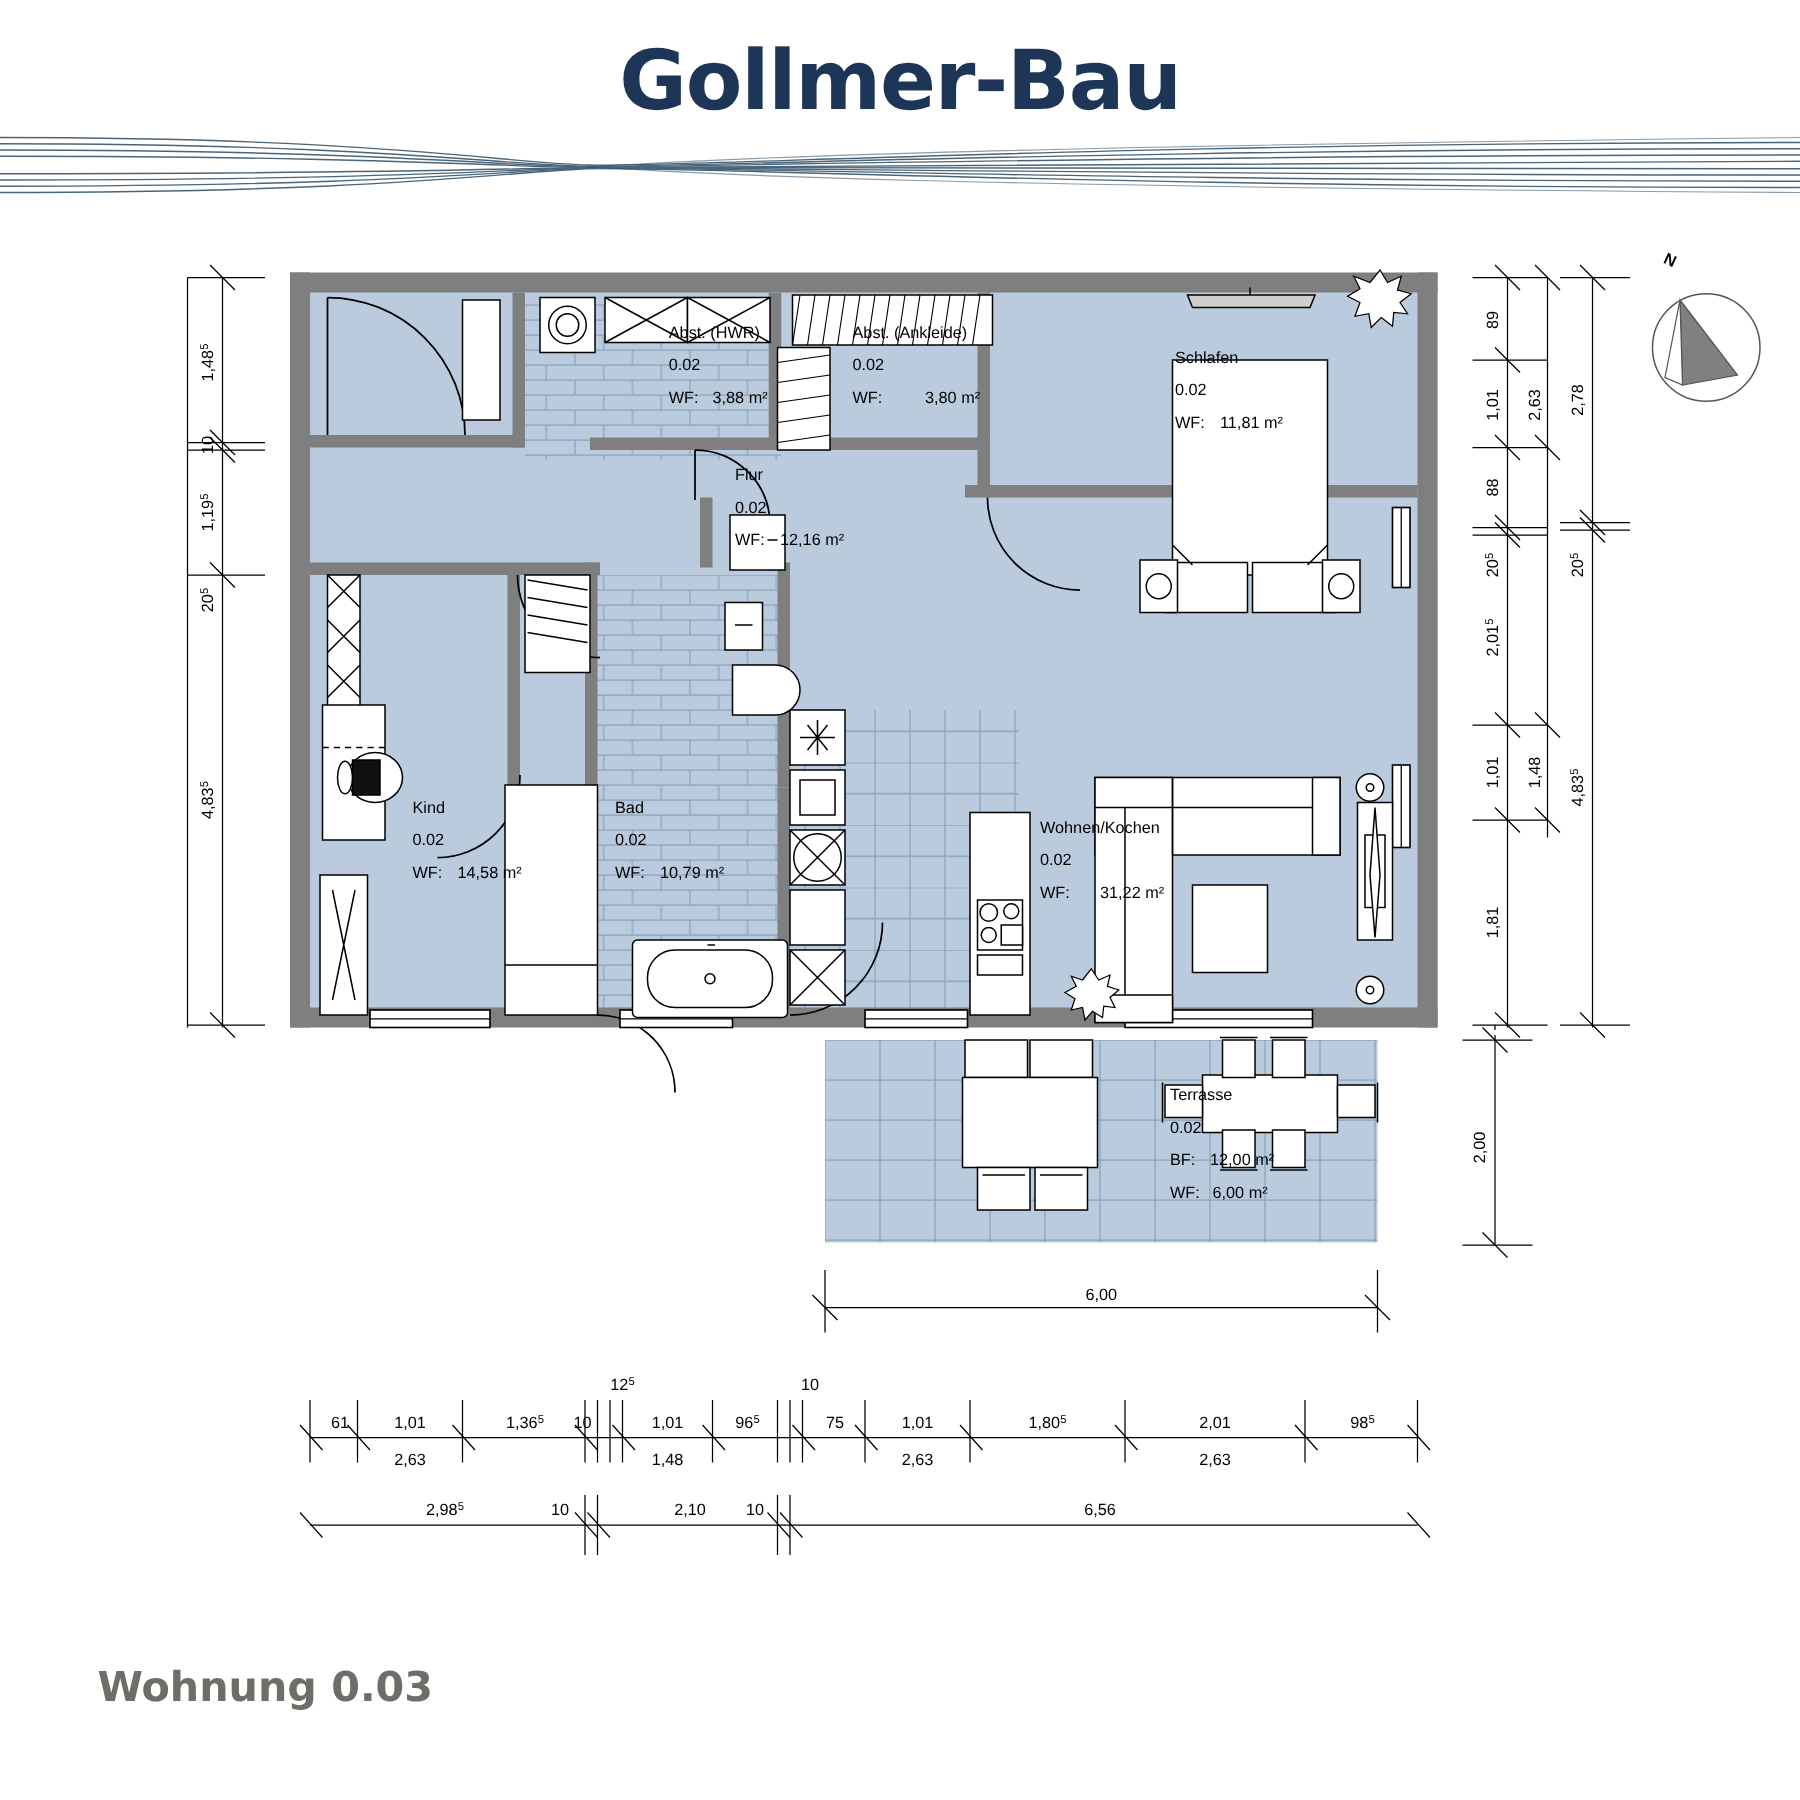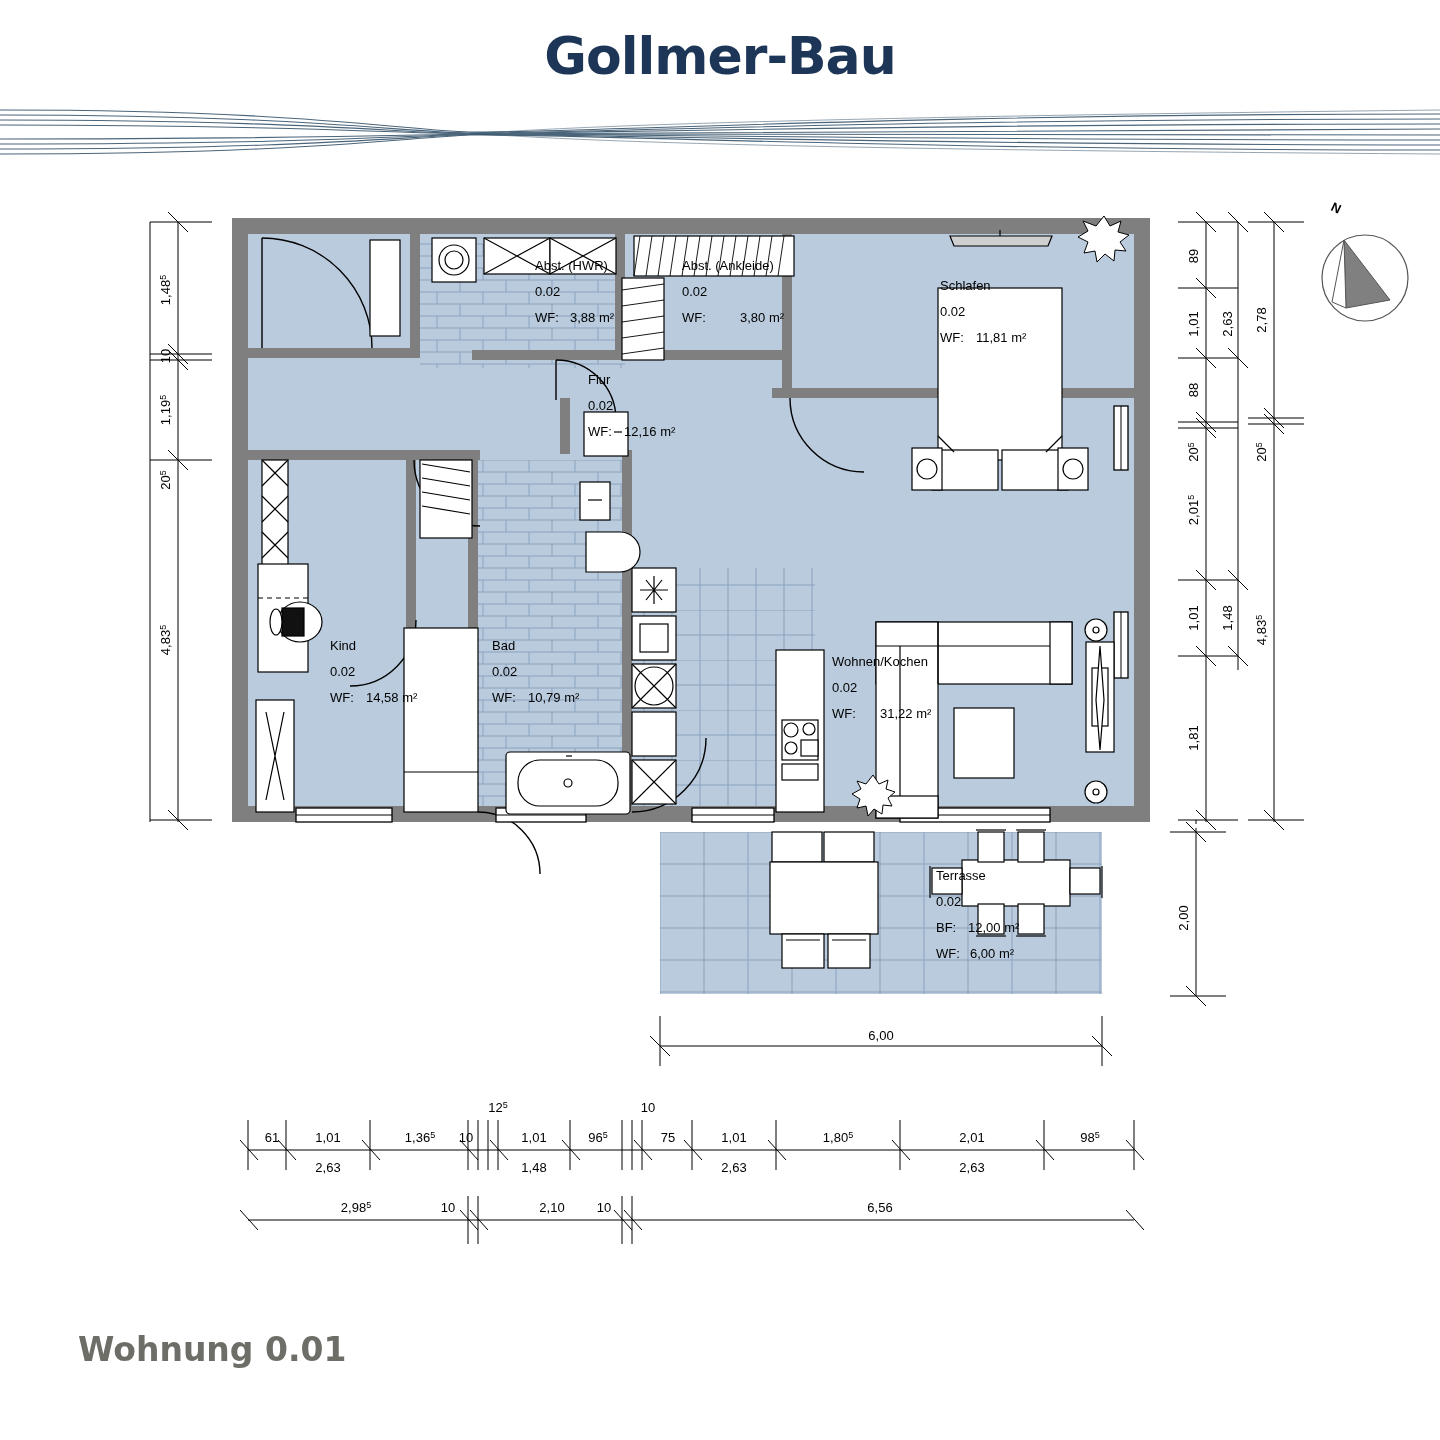--- a/index.html
+++ b/index.html
@@ -2,21 +2,21 @@
 <html><head>
 <meta charset="utf-8">
 <style>
   html,body{margin:0;padding:0;background:#ffffff;}
   body{width:1440px;height:1440px;position:relative;overflow:hidden;
        font-family:"Liberation Sans",sans-serif;color:#000;}
 
   
   #header{position:absolute;left:0;top:0;width:1440px;height:160px;}
   #logo-text{position:absolute;left:0;top:26px;width:1440px;text-align:center;
-             font-size:52px;font-weight:bold;color:#1d3557;letter-spacing:-1px;
+             font-size:66px;font-weight:bold;color:#1d3557;letter-spacing:-1px;
              font-family:"DejaVu Sans",sans-serif;}
   #logo-waves{position:absolute;left:0;top:108px;width:1440px;height:48px;}
 
   
   #plan{position:absolute;left:0;top:160px;width:1440px;height:1120px;}
   #plan svg{display:block;}
 
   
   #footer-title{position:absolute;left:78px;top:1330px;font-size:33px;
                 font-weight:bold;color:#6e6e68;font-family:"DejaVu Sans",sans-serif;}
@@ -493,13 +493,13 @@
       <text class="dimtxt" x="448" y="1052" text-anchor="middle"><tspan>10</tspan></text>
       <text class="dimtxt" x="552" y="1052" text-anchor="middle"><tspan>2,10</tspan></text>
       <text class="dimtxt" x="604" y="1052" text-anchor="middle"><tspan>10</tspan></text>
       <text class="dimtxt" x="880" y="1052" text-anchor="middle"><tspan>6,56</tspan></text>
     </g>
   </g>
 
 </svg>
 </div>
 
-<div id="footer-title">Wohnung 0.01</div>
+<div id="footer-title">Wohnung 0.03</div>
 
 </body></html>

